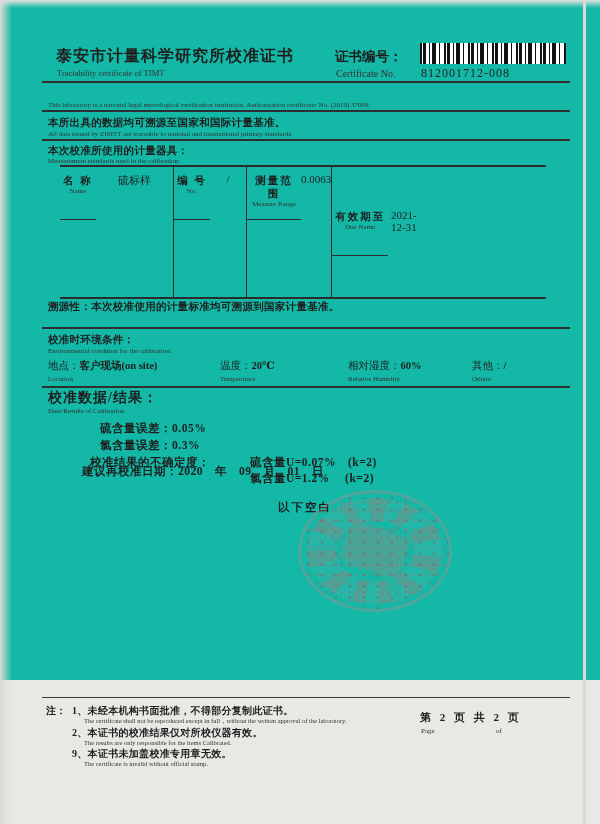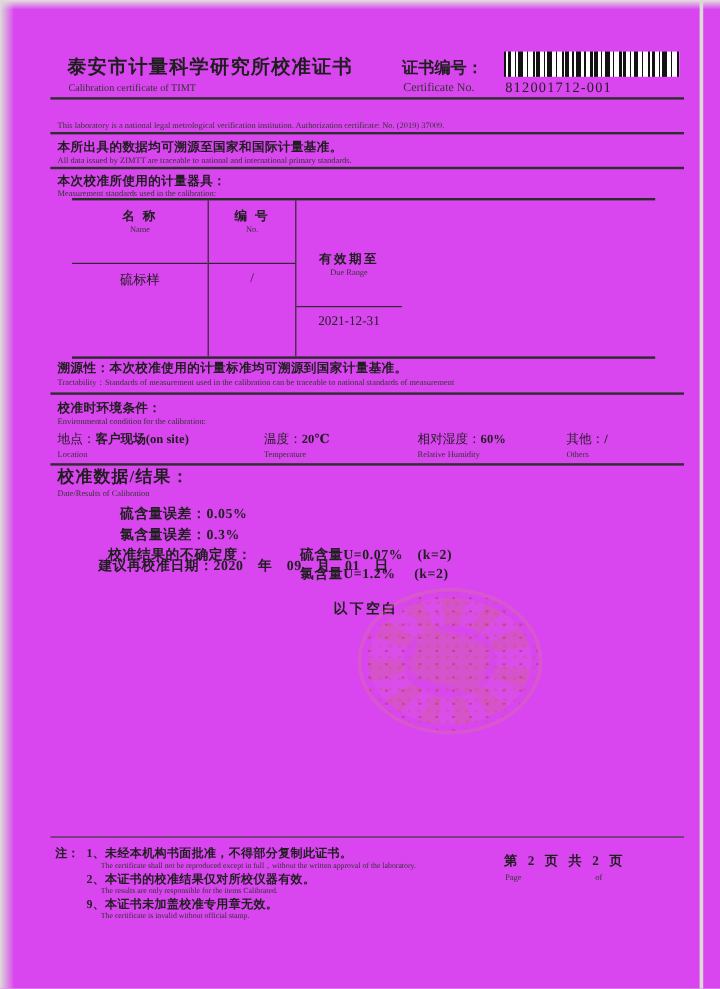--- a/index.html
+++ b/index.html
@@ -1,20 +1,20 @@
 <!DOCTYPE html>
 <html><head>
 <meta charset="utf-8">
 <style>
   html,body{margin:0;padding:0;}
   body{
     width:600px;height:824px;background:#e9e8e5;overflow:hidden;
     font-family:"Liberation Serif","DejaVu Serif",serif;color:#1e1e1e;
   }
-  .page{position:relative;width:600px;height:824px;background:#d946ef;}
+  .page{position:relative;width:600px;height:680px;background:#14b8a6;}
   .edge-left{position:absolute;left:0;top:0;width:12px;height:824px;
     background:linear-gradient(90deg,#dddbd7,rgba(252,252,251,0));}
   .edge-right{position:absolute;left:583px;top:0;width:3px;height:824px;background:#dcdad6;}
   .edge-top{position:absolute;left:0;top:0;width:600px;height:8px;
     background:linear-gradient(180deg,#e3e1dd,rgba(252,252,251,0));}
 
   .rule{position:absolute;left:42px;width:528px;height:2px;background:#2e2e2e;}
   .rule.thin{height:1px;background:#3a3a3a;}
 
   
@@ -25,21 +25,21 @@
   .barcode{position:absolute;left:420px;top:43px;width:146px;height:21px;
     background:repeating-linear-gradient(90deg,#121212 0 2px,#fff 2px 3px,#121212 3px 6px,#fff 6px 9px,#121212 9px 10px,#fff 10px 12px,#121212 12px 16px,#fff 16px 19px,#121212 19px 20px,#fff 20px 24px);}
   .certno-val{position:absolute;left:421px;top:66px;font-size:12px;letter-spacing:1px;}
 
   .stmt-cn{position:absolute;left:48px;font-size:10.5px;font-weight:bold;letter-spacing:.3px;}
   .stmt-en{position:absolute;left:48px;font-size:7px;color:#333;}
 
   
   .inst-table{position:absolute;left:60px;top:165px;width:486px;height:130px;
     border-top:2.5px solid #2b2b2b;border-bottom:2.5px solid #2b2b2b;display:flex;}
-  .inst-col{border-right:1.5px solid #2b2b2b;box-sizing:border-box;display:flex;flex-direction:column;font-family:Liberation Serif, serif;}
+  .inst-col{border-right:1.5px solid #2b2b2b;box-sizing:border-box;display:flex;flex-direction:row;font-family:Liberation Serif, serif;}
   .inst-col:last-child{border-right:none;margin-top:36px;}
   .inst-head{height:53px;border-bottom:1.5px solid #2b2b2b;text-align:center;
     display:flex;flex-direction:column;justify-content:flex-start;padding-top:7px;box-sizing:border-box;}
   .inst-head .h-cn{font-size:10.5px;font-weight:bold;letter-spacing:2px;line-height:1.25;padding:0 3px;}
   .inst-head .h-en{font-size:7px;color:#333;line-height:1.2;padding:0 2px;}
   .inst-head.small .h-cn{font-size:9px;letter-spacing:0;}
   .inst-head.small .h-en{font-size:6.5px;}
   .inst-cell{flex:1;text-align:center;padding-top:6px;font-size:11px;}
 
   
@@ -77,25 +77,25 @@
 </style>
 </head>
 <body>
 
 <div class="page">
   <div class="edge-top"></div>
   <div class="edge-left"></div>
   <div class="edge-right"></div>
 
   <div class="title-cn">泰安市计量科学研究所校准证书</div>
-  <div class="title-en">Calibration certificate of TIMT</div>
+  <div class="title-en">Tractability certificate of TIMT</div>
   <div class="certno-cn">证书编号：</div>
   <div class="certno-en">Certificate No.</div>
   <div class="barcode"></div>
-  <div class="certno-val">812001712-001</div>
+  <div class="certno-val">812001712-008</div>
   <div class="rule" style="top:81px"></div>
 
   <div class="stmt-en" style="top:101px">This laboratory is a national legal metrological verification institution. Authorization certificate: No. (2019) 37009.</div>
   <div class="rule" style="top:110px"></div>
 
   <div class="stmt-cn" style="top:116px">本所出具的数据均可溯源至国家和国际计量基准。</div>
   <div class="stmt-en" style="top:130px">All data issued by ZIMTT are traceable to national and international primary standards.</div>
   <div class="rule" style="top:139px"></div>
 
   <div class="stmt-cn" style="top:144px">本次校准所使用的计量器具：</div>
@@ -109,31 +109,37 @@
       </div>
       <div class="inst-cell">硫标样</div>
     </div>
     <div class="inst-col" style="width:15%">
       <div class="inst-head">
         <span class="h-cn">编 号</span>
         <span class="h-en">No.</span>
       </div>
       <div class="inst-cell">/</div>
     </div>
+    <div class="inst-col" style="width:17.5%">
+      <div class="inst-head">
+        <span class="h-cn">测量范围</span>
+        <span class="h-en">Measure Range</span>
+      </div>
+      <div class="inst-cell">0.0063</div>
+    </div>
     <div class="inst-col" style="width:18%">
       <div class="inst-head">
         <span class="h-cn">有效期至</span>
-        <span class="h-en">Due Range</span>
+        <span class="h-en">Due Name</span>
       </div>
       <div class="inst-cell">2021-12-31</div>
     </div>
   </div>
 
   <div class="stmt-cn" style="top:300px">溯源性：本次校准使用的计量标准均可溯源到国家计量基准。</div>
-  <div class="stmt-en" style="top:314px">Tractability：Standards of measurement used in the calibration can be traceable to national standards of measurement</div>
   <div class="rule" style="top:327px"></div>
 
   <div class="stmt-cn" style="top:333px">校准时环境条件：</div>
   <div class="stmt-en" style="top:347px">Environmental condition for the calibration:</div>
 
   <div class="env-item" style="left:48px;top:359px">
     <span>地点：</span><span class="val">客户现场(on site)</span>
   </div>
   <div class="env-en" style="left:48px;top:375px">Location</div>
 

